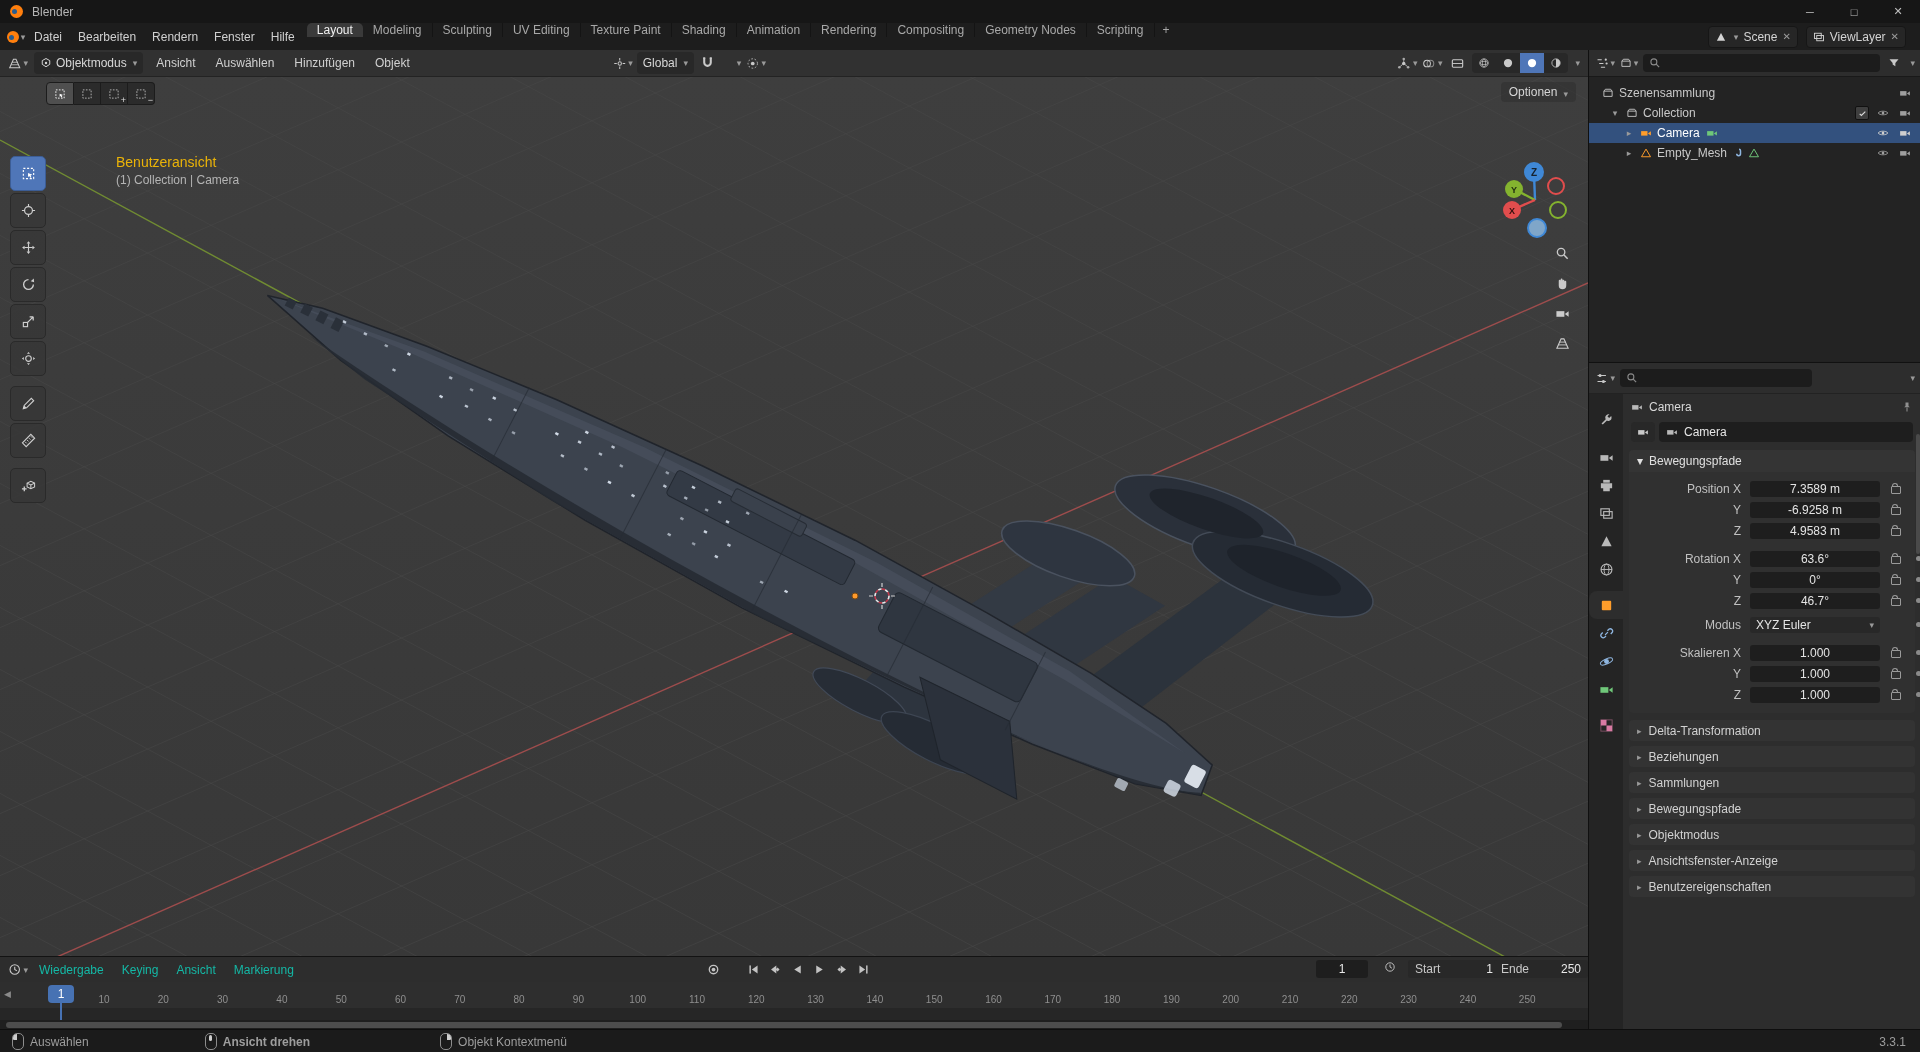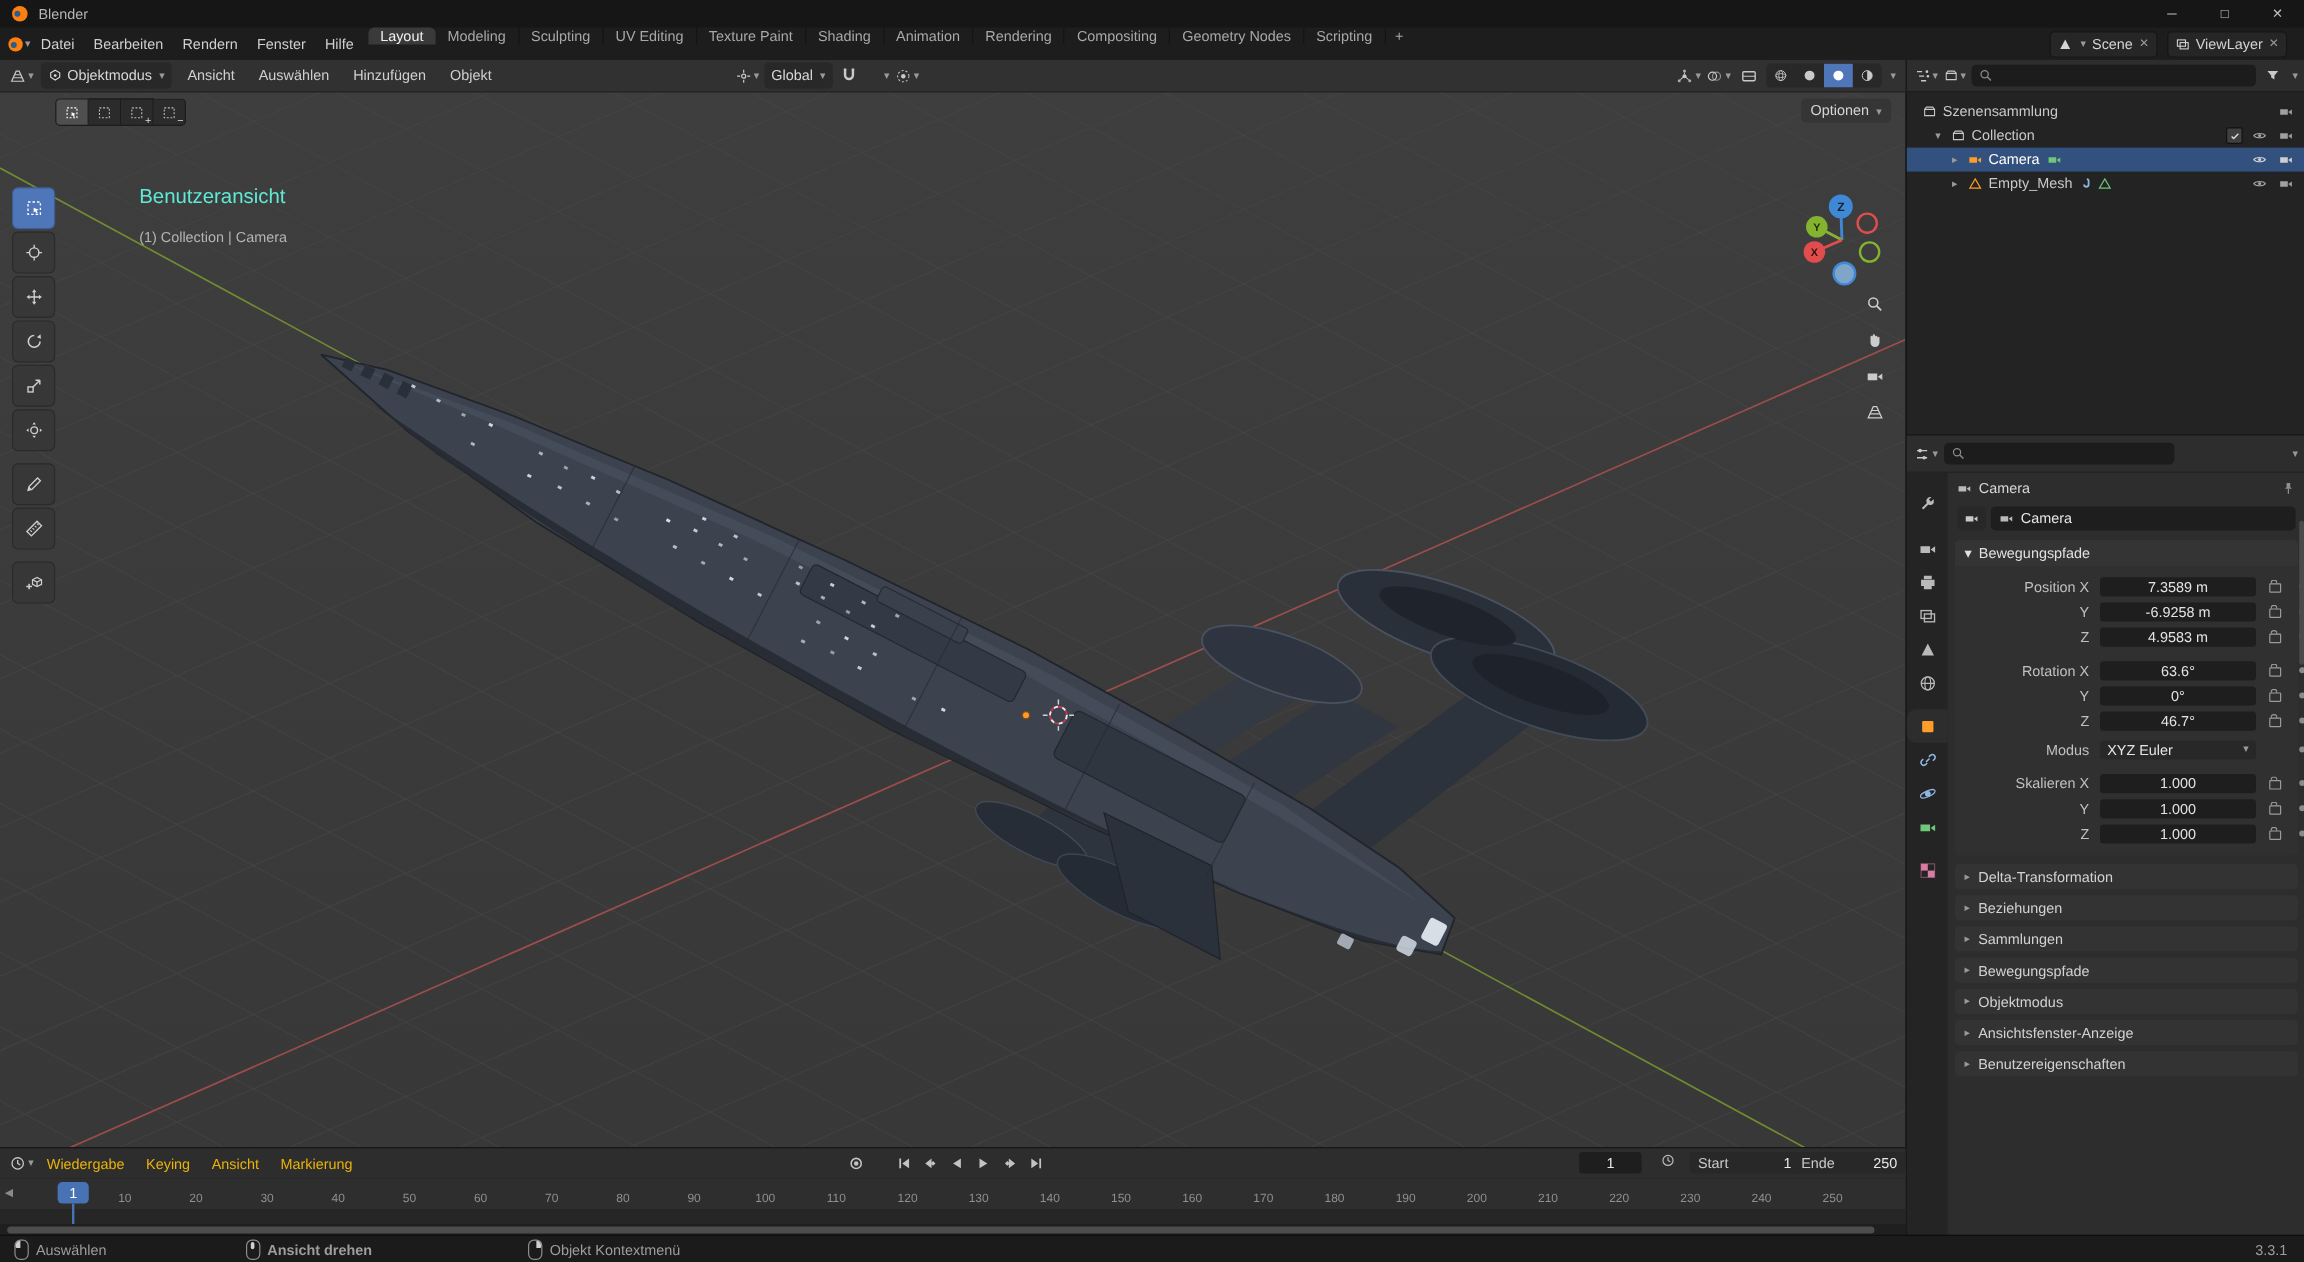--- a/index.html
+++ b/index.html
@@ -53,22 +53,22 @@
   .vp-toolsettings{position:absolute;left:46px;top:32px;display:flex;z-index:4;}
   .selmode-btn{width:26px;height:21px;background:#2b2b2b;border:1px solid #1c1c1c;border-left:none;display:flex;align-items:center;justify-content:center;color:#bbb;position:relative;}
   .selmode-btn:first-child{border-left:1px solid #1c1c1c;border-radius:4px 0 0 4px;}
   .selmode-btn:last-child{border-radius:0 4px 4px 0;}
   .selmode-btn.active{background:#4f4f4f;color:#fff;}
   .selmode-btn .mk{position:absolute;right:1px;bottom:-1px;font-size:9px;color:#ddd;font-style:normal;}
   .options-pill{position:absolute;right:12px;top:32px;z-index:4;display:flex;align-items:flex-end;gap:4px;background:#28282866;border-radius:4px;padding:3px 8px;color:#d6d6d6;}
 
   
   .vp-text{position:absolute;left:116px;top:104px;z-index:3;pointer-events:none;}
-  .vp-text .l1{color:#5eead4;font-size:17px;}
-  .vp-text .l2{color:#b4b4b4;font-size:12px;margin-top:17px;}
+  .vp-text .l1{color:#eab308;font-size:14px;}
+  .vp-text .l2{color:#b4b4b4;font-size:12px;margin-top:3px;}
 
   
   .vp-toolbar{position:absolute;left:10px;top:106px;width:36px;display:flex;flex-direction:column;gap:2px;z-index:4;}
   .tool-btn{width:34px;height:33px;background:rgba(55,55,55,.92);border:1px solid #2a2a2a;border-radius:5px;display:flex;align-items:center;justify-content:center;color:#cfcfcf;}
   .tool-btn.active{background:#4f76b8;border-color:#3c5d95;color:#fff;}
   .tb-gap{height:6px;}
 
   
   .nav-gizmo{position:absolute;left:1484px;top:98px;width:104px;height:104px;z-index:4;}
   .vp-navicons{position:absolute;left:1547px;top:190px;width:32px;display:flex;flex-direction:column;gap:3px;z-index:4;}
@@ -112,21 +112,21 @@
   .lock{position:relative;width:8px;height:6px;border:1px solid #9a9a9a;border-radius:1px;margin-top:3px;}
   .lock::before{content:"";position:absolute;left:0px;top:-4px;width:4px;height:3px;border:1px solid #9a9a9a;border-bottom:none;border-radius:3px 3px 0 0;}
   .adot{width:5px;height:5px;border-radius:50%;background:#8a8a8a;justify-self:center;}
   .sections{margin:7px 6px 0 6px;display:flex;flex-direction:column;gap:5px;}
   .sec{display:flex;align-items:center;gap:7px;height:21px;background:#333;border-radius:4px;padding:0 8px;color:#d2d2d2;}
   .sec .scaret{font-size:9px;color:#9a9a9a;}
   .vscroll{position:absolute;right:1px;top:40px;width:4px;height:120px;background:#4a4a4a;border-radius:2px;}
 
   
   .tl-header{position:relative;height:25px;background:#2d2d2d;border-bottom:1px solid #1c1c1c;display:flex;align-items:center;gap:4px;padding:0 8px;}
-  .tl-menu{padding:3px 7px;color:#eab308;}
+  .tl-menu{padding:3px 7px;color:#14b8a6;}
   .tl-record{position:absolute;left:703px;top:3px;width:20px;height:19px;display:flex;align-items:center;justify-content:center;color:#c3c3c3;}
   .tl-play{position:absolute;left:743px;top:3px;display:flex;gap:2px;}
   .pbtn{width:20px;height:19px;display:flex;align-items:center;justify-content:center;color:#c3c3c3;border-radius:3px;}
   .pbtn svg{width:13px;height:13px;}
   .tl-frame{position:absolute;left:1316px;top:3px;width:52px;height:18px;background:#1e1e1e;border-radius:3px;display:flex;align-items:center;justify-content:center;color:#e8e8e8;}
   .tl-clock{position:absolute;left:1384px;top:4px;color:#bdbdbd;}
   .tl-range{position:absolute;top:3px;height:18px;background:#282828;border-radius:3px;display:flex;align-items:center;justify-content:space-between;padding:0 7px;color:#c9c9c9;}
   .tl-range b{font-weight:normal;color:#e8e8e8;margin-left:8px;}
   .tl-ruler{position:absolute;left:0;top:25px;width:100%;height:26px;background:#2e2e2e;border-bottom:1px solid #1f1f1f;}
   .tick{position:absolute;bottom:3px;transform:translateX(-50%);font-size:10px;color:#8f8f8f;}

